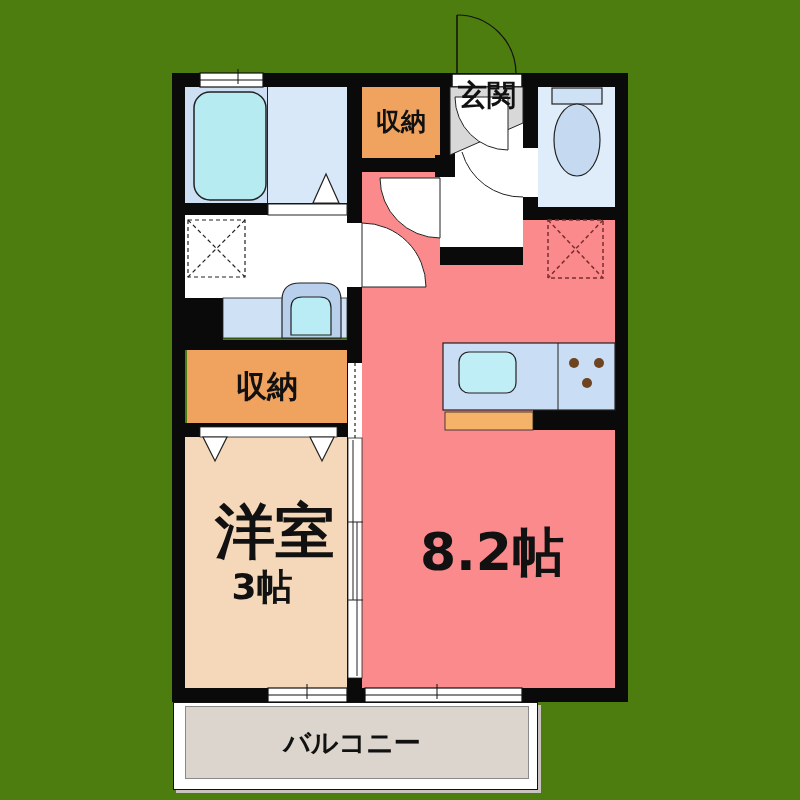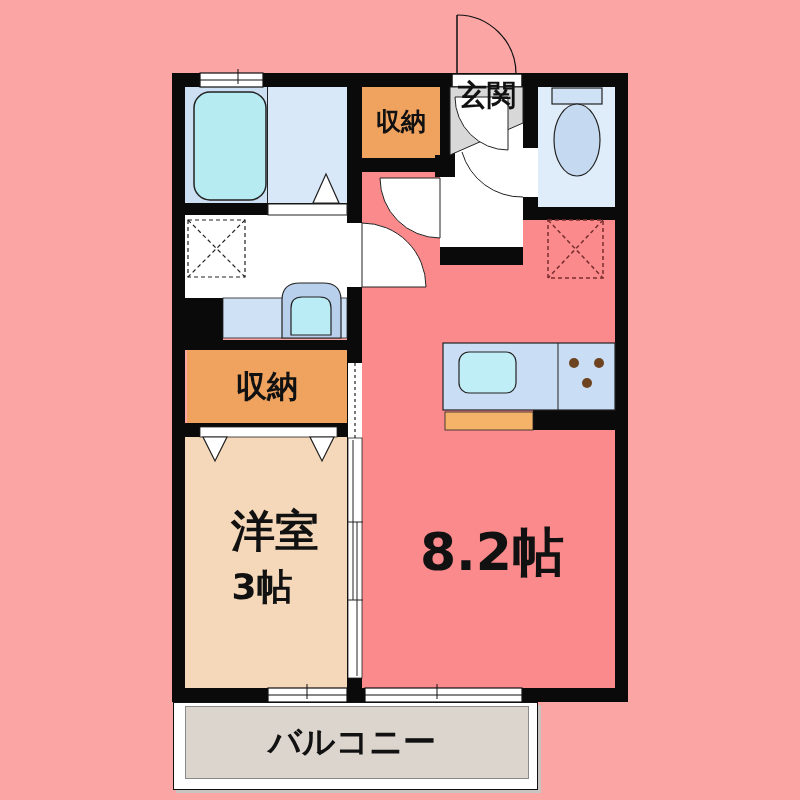--- a/index.html
+++ b/index.html
@@ -1,16 +1,16 @@
 <!DOCTYPE html>
 <html><head>
 <meta charset="utf-8">
 <style>
   html,body{margin:0;padding:0;background:#ffffff;}
-  .canvas{position:relative;width:800px;height:800px;background:#fca5a5;overflow:hidden;
+  .canvas{position:relative;width:800px;height:800px;background:#4d7c0f;overflow:hidden;
           font-family:"DejaVu Sans","Liberation Sans",sans-serif;}
   .wall{position:absolute;background:#0a0a0a;}
   .room{position:absolute;}
   .label{position:absolute;color:#111;font-weight:900;text-align:center;
          transform:translate(-50%,-50%);white-space:nowrap;line-height:1;}
   svg.overlay{position:absolute;left:0;top:0;pointer-events:none;}
 </style>
 </head>
 <body>
 
@@ -157,20 +157,20 @@
       <rect x="445" y="412" width="88" height="18" fill="#f4b369" stroke="#222" stroke-width="0.8"></rect>
     </g>
   </svg>
 
   <div class="label" style="left:401px;top:121px;font-size:25px;">収納</div>
 
   <div class="label" style="left:487px;top:95px;font-size:29px;">玄関</div>
 
   <div class="label" style="left:267px;top:386px;font-size:31px;">収納</div>
 
-  <div class="label" style="left:275px;top:531px;font-size:44px;">洋室</div>
+  <div class="label" style="left:275px;top:531px;font-size:60px;">洋室</div>
   <div class="label" style="left:262px;top:587px;font-size:36px;">3帖</div>
 
   <div class="label" style="left:492px;top:552px;font-size:52px;">8.2帖</div>
 
-  <div class="label" style="left:352px;top:742px;font-size:33px;font-family:Liberation Serif, serif;">バルコニー</div>
+  <div class="label" style="left:352px;top:742px;font-size:27px;">バルコニー</div>
 
 </div>
 
 </body></html>

